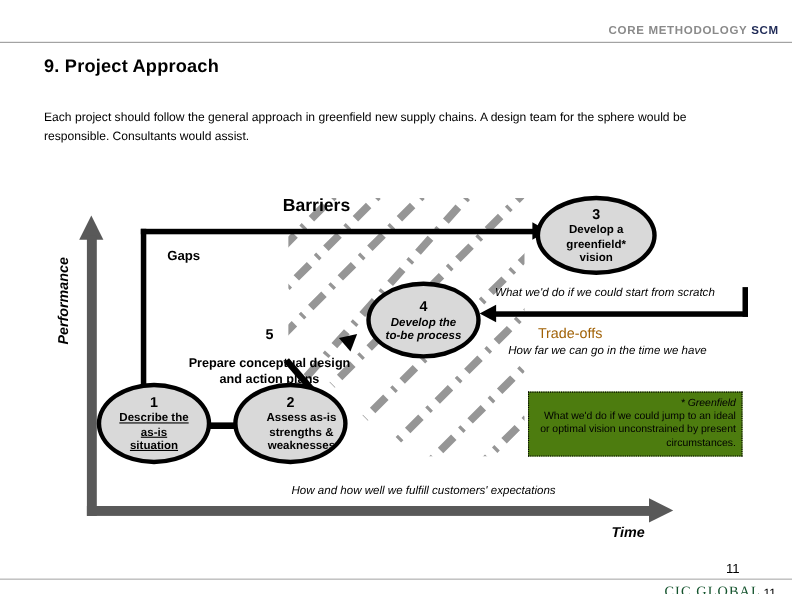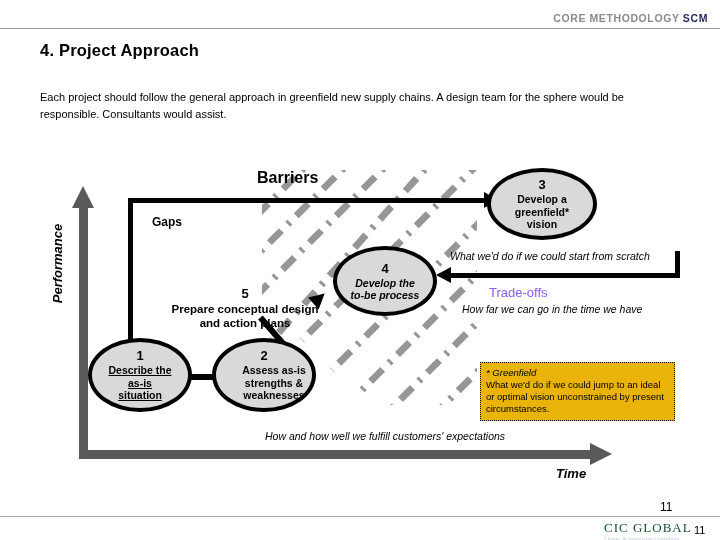--- a/index.html
+++ b/index.html
@@ -1,21 +1,21 @@
 <!DOCTYPE html>
 <html><head>
 <meta charset="utf-8">
 <style>
   html,body{margin:0;padding:0;}
   body{
     width:720px;height:540px;background:#ffffff;overflow:hidden;
     font-family:"Liberation Sans", sans-serif;color:#000;
     position:relative;
   }
-  .stage{position:absolute;left:0;top:8px;width:720px;height:457px;}
+  .stage{position:absolute;left:0;top:18px;width:720px;height:457px;}
 
   
   .hdr-text{
     position:absolute;right:12px;top:4px;
     font-size:10.5px;font-weight:bold;letter-spacing:.6px;
     color:#8a8a8a;white-space:nowrap;
   }
   .hdr-text .scm{color:#1f2a56;}
   .hdr-rule{
     position:absolute;left:0;top:20px;width:720px;height:1px;background:#9a9a9a;
@@ -122,30 +122,30 @@
     position:absolute;left:155px;top:278px;width:180px;text-align:center;
   }
   .step5 .num{font-size:13px;font-weight:bold;line-height:16px;}
   .step5 .cap{font-size:11.5px;font-weight:bold;line-height:14px;}
 
   .note-italic{
     position:absolute;font-size:10.5px;font-style:italic;color:#000;white-space:nowrap;
   }
   .note-scratch{left:450px;top:242px;}
   .note-tradeoffs{
-    position:absolute;left:489px;top:277px;font-size:13px;color:#8b5cf6;white-space:nowrap;
+    position:absolute;left:489px;top:277px;font-size:13px;color:#a16207;white-space:nowrap;
   }
   .note-howfar{left:462px;top:295px;}
   .note-fulfill{left:265px;top:422px;}
 
   
   .footnote{
     position:absolute;left:480px;top:338px;width:195px;
     border:1px dotted #000;padding:4px 5px 5px;
-    text-align:left;box-sizing:border-box;background:#eab308;margin-top:16px;
+    text-align:right;box-sizing:border-box;background:#4d7c0f;
   }
   .footnote .fn-title{font-size:9.5px;font-style:italic;line-height:12px;}
   .footnote .fn-body{font-size:9.5px;line-height:12px;}
 
   
   .page-num-top{
     position:absolute;left:660px;top:492px;font-size:12px;color:#000;
   }
   .foot-rule{
     position:absolute;left:0;top:508px;width:720px;height:1px;background:#aaaaaa;
@@ -168,21 +168,21 @@
 </head>
 <body>
 
 <div class="stage">
 
   <div class="hdr-text">
     <span>CORE  METHODOLOGY </span><span class="scm">SCM</span>
   </div>
   <div class="hdr-rule"></div>
 
-  <div class="slide-title">4. Project Approach</div>
+  <div class="slide-title">9. Project Approach</div>
   <div class="body-copy">Each project should follow the general approach in greenfield new supply chains. A design team for the sphere would be responsible. Consultants would assist.</div>
 
   <div class="axis-v-head"></div>
   <div class="axis-v"></div>
   <div class="axis-h"></div>
   <div class="axis-h-head"></div>
   <div class="axis-label-y">Performance</div>
   <div class="axis-label-x">Time</div>
 
   <div class="barriers-band">
@@ -237,21 +237,21 @@
     <div class="cap" style="white-space:pre-line;margin-left:20px;">Assess as-is
 strengths &amp;
 weaknesses</div>
   </div>
 
   <div class="lbl lbl-barriers">Barriers</div>
   <div class="lbl lbl-gaps">Gaps</div>
 
   <div class="step5">
     <div class="num">5</div>
-    <div class="cap" style="white-space:pre-line;">Prepare conceptual design
+    <div class="cap" style="white-space:pre-line;margin-top:12px;">Prepare conceptual design
 and action plans</div>
   </div>
 
   <div class="note-italic note-scratch">What we'd do if we could start from scratch</div>
   <div class="note-tradeoffs">Trade-offs</div>
   <div class="note-italic note-fulfill">How and how well we fulfill customers' expectations</div>
   <div class="note-italic note-howfar">How far we can go in the time we have</div>
 
   <div class="footnote">
     <div class="fn-title">* Greenfield</div>

